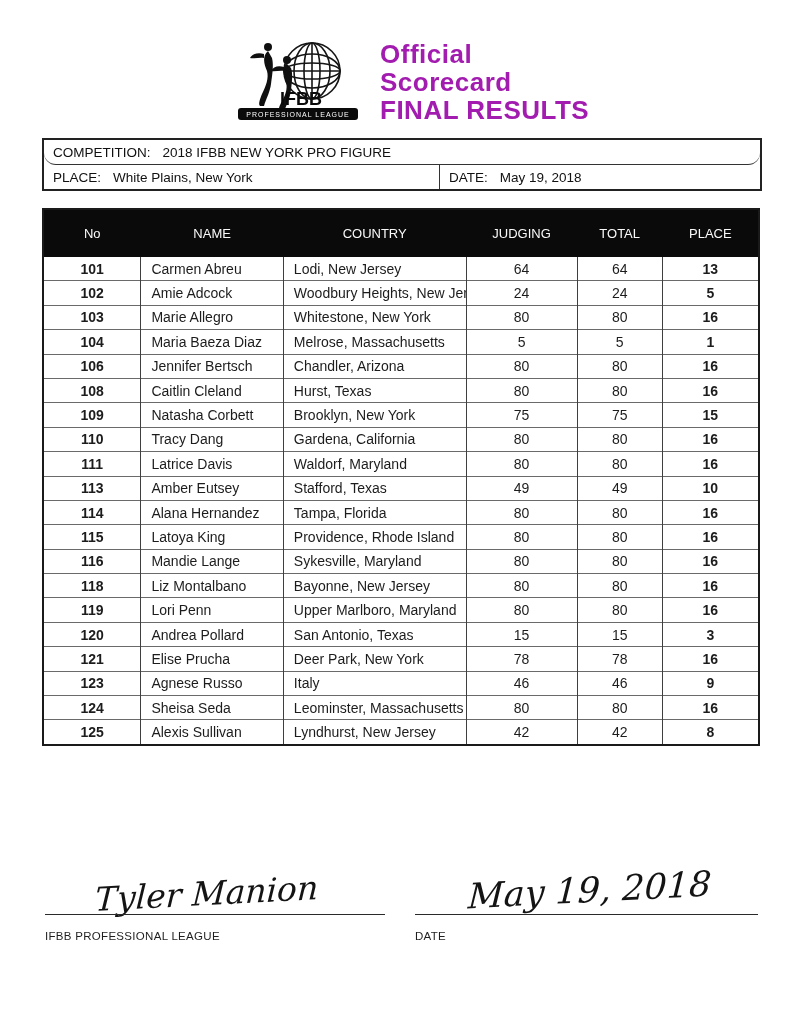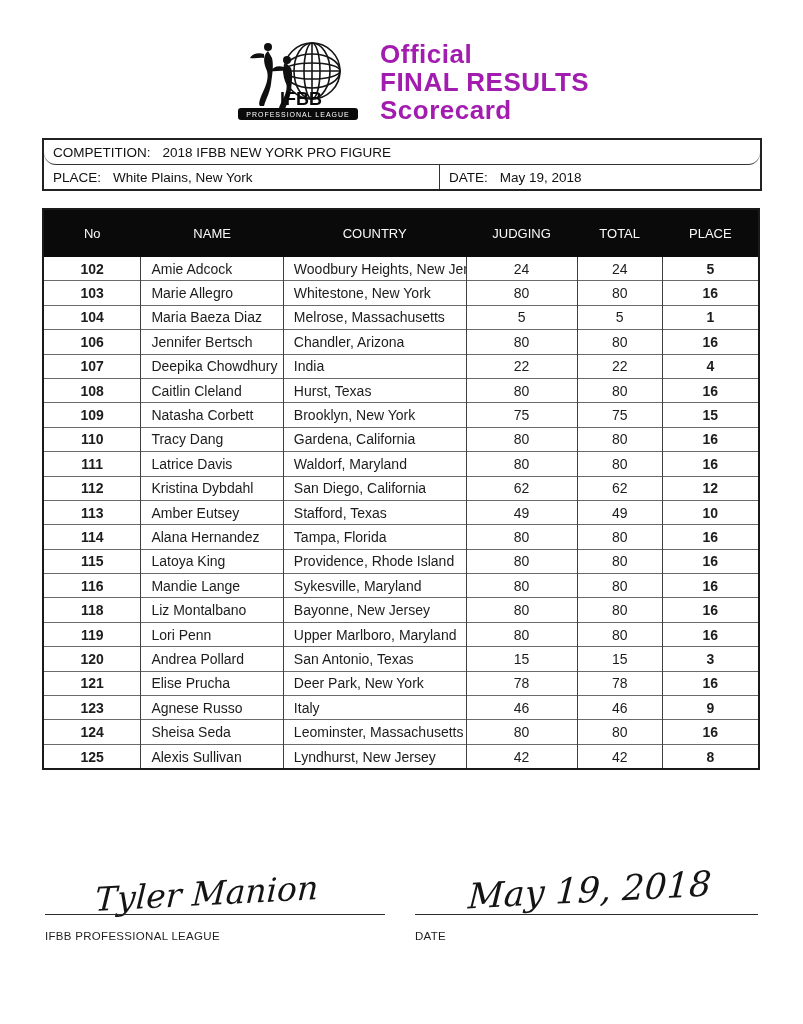--- a/index.html
+++ b/index.html
@@ -114,22 +114,22 @@
 
       <text x="42" y="67" font-family="Liberation Sans, sans-serif" font-size="18" font-weight="800" fill="#0a0a0a">IFBB</text>
 
       <rect x="0" y="70" width="120" height="12" rx="3" fill="#0a0a0a"></rect>
       <text x="60" y="79" text-anchor="middle" font-family="Liberation Sans, sans-serif" font-size="7" letter-spacing="1" fill="#ffffff">PROFESSIONAL LEAGUE</text>
     </svg>
   </div>
 
   <div class="title-block">
     <div>Official</div>
+    <div>Scorecard</div>
     <div>FINAL RESULTS</div>
-    <div>Scorecard</div>
   </div>
 
   <div class="comp-box">
     <div class="comp-row first">
       <div class="comp-cell">
         <span class="lbl">COMPETITION:</span>
         <span>2018 IFBB NEW YORK PRO FIGURE</span>
       </div>
     </div>
     <div class="comp-row">
@@ -150,20 +150,28 @@
           <th class="col-no">No</th>
           <th class="col-name">NAME</th>
           <th class="col-country">COUNTRY</th>
           <th class="col-judging">JUDGING</th>
           <th class="col-total">TOTAL</th>
           <th class="col-place">PLACE</th>
         </tr>
     </thead>
     <tbody>
         <tr>
+          <td class="col-no">101</td>
+          <td class="col-name">Carmen Abreu</td>
+          <td class="col-country">Lodi, New Jersey</td>
+          <td class="col-judging">64</td>
+          <td class="col-total">64</td>
+          <td class="col-place">13</td>
+        </tr>
+        <tr>
           <td class="col-no">102</td>
           <td class="col-name">Amie Adcock</td>
           <td class="col-country">Woodbury Heights, New Jersey</td>
           <td class="col-judging">24</td>
           <td class="col-total">24</td>
           <td class="col-place">5</td>
         </tr>
         <tr>
           <td class="col-no">103</td>
           <td class="col-name">Marie Allegro</td>
@@ -182,28 +190,20 @@
         </tr>
         <tr>
           <td class="col-no">106</td>
           <td class="col-name">Jennifer Bertsch</td>
           <td class="col-country">Chandler, Arizona</td>
           <td class="col-judging">80</td>
           <td class="col-total">80</td>
           <td class="col-place">16</td>
         </tr>
         <tr>
-          <td class="col-no">107</td>
-          <td class="col-name">Deepika Chowdhury</td>
-          <td class="col-country">India</td>
-          <td class="col-judging">22</td>
-          <td class="col-total">22</td>
-          <td class="col-place">4</td>
-        </tr>
-        <tr>
           <td class="col-no">108</td>
           <td class="col-name">Caitlin Cleland</td>
           <td class="col-country">Hurst, Texas</td>
           <td class="col-judging">80</td>
           <td class="col-total">80</td>
           <td class="col-place">16</td>
         </tr>
         <tr>
           <td class="col-no">109</td>
           <td class="col-name">Natasha Corbett</td>
@@ -222,28 +222,20 @@
         </tr>
         <tr>
           <td class="col-no">111</td>
           <td class="col-name">Latrice Davis</td>
           <td class="col-country">Waldorf, Maryland</td>
           <td class="col-judging">80</td>
           <td class="col-total">80</td>
           <td class="col-place">16</td>
         </tr>
         <tr>
-          <td class="col-no">112</td>
-          <td class="col-name">Kristina Dybdahl</td>
-          <td class="col-country">San Diego, California</td>
-          <td class="col-judging">62</td>
-          <td class="col-total">62</td>
-          <td class="col-place">12</td>
-        </tr>
-        <tr>
           <td class="col-no">113</td>
           <td class="col-name">Amber Eutsey</td>
           <td class="col-country">Stafford, Texas</td>
           <td class="col-judging">49</td>
           <td class="col-total">49</td>
           <td class="col-place">10</td>
         </tr>
         <tr>
           <td class="col-no">114</td>
           <td class="col-name">Alana Hernandez</td>

